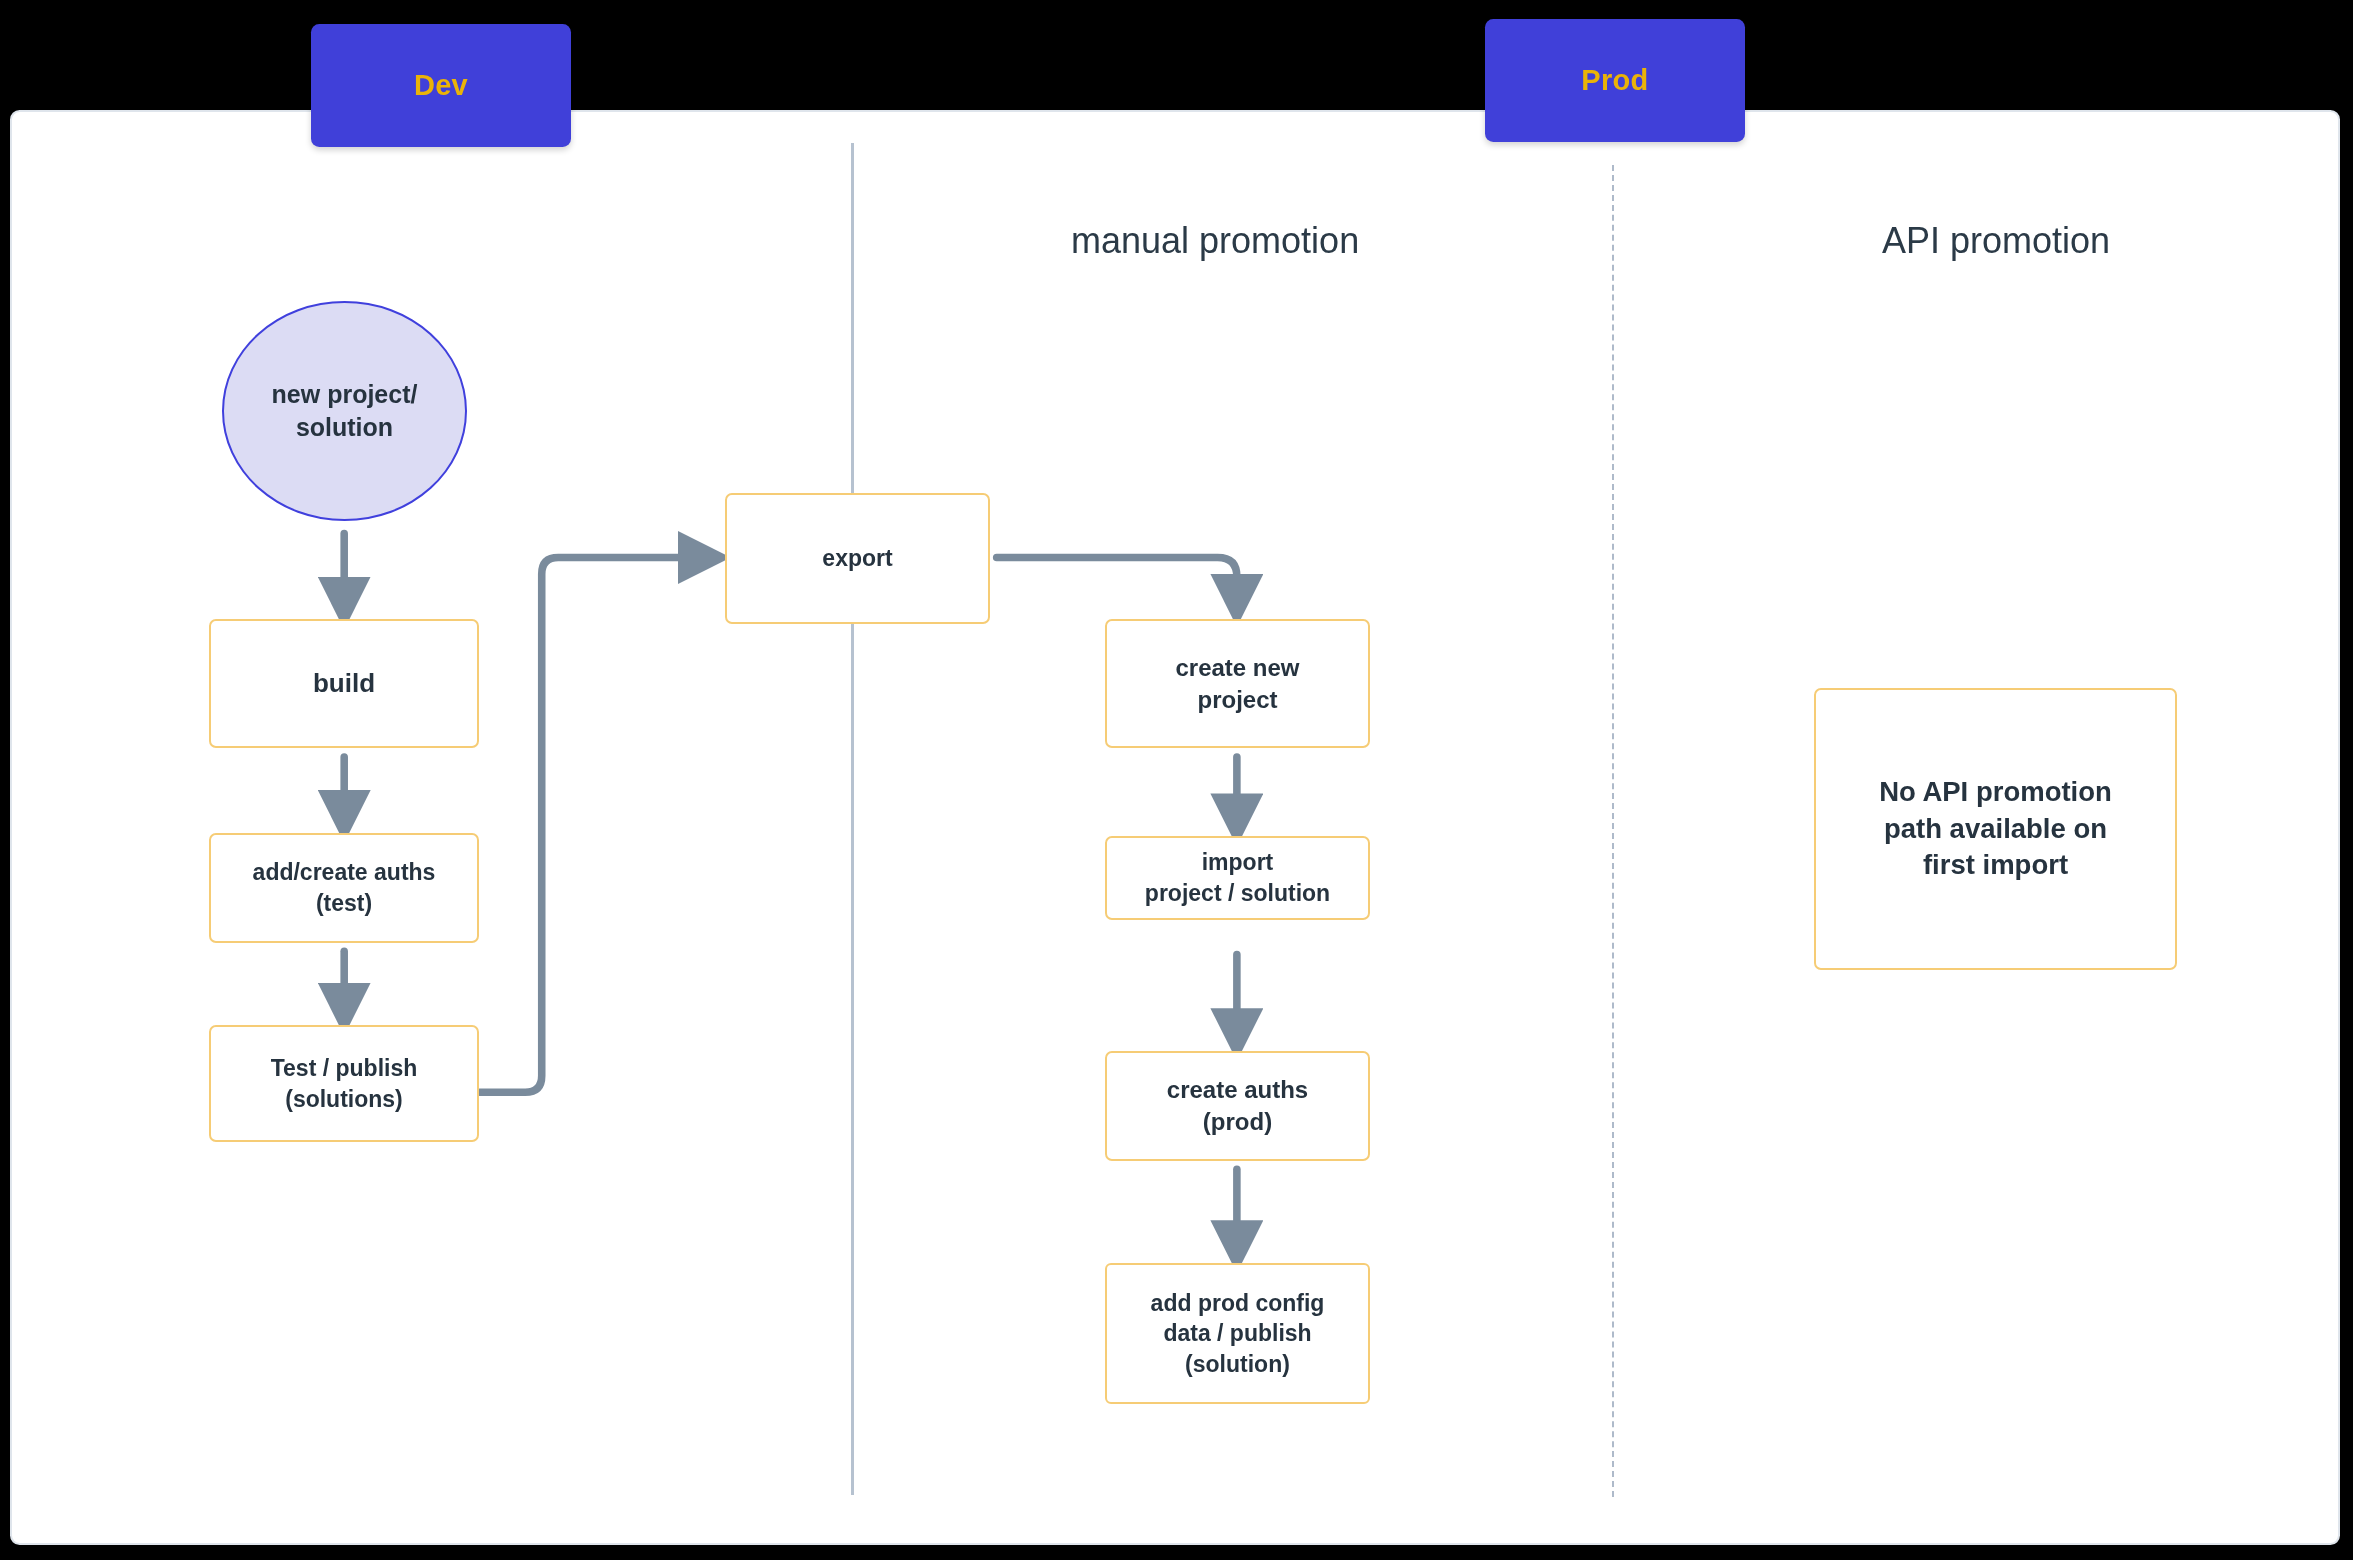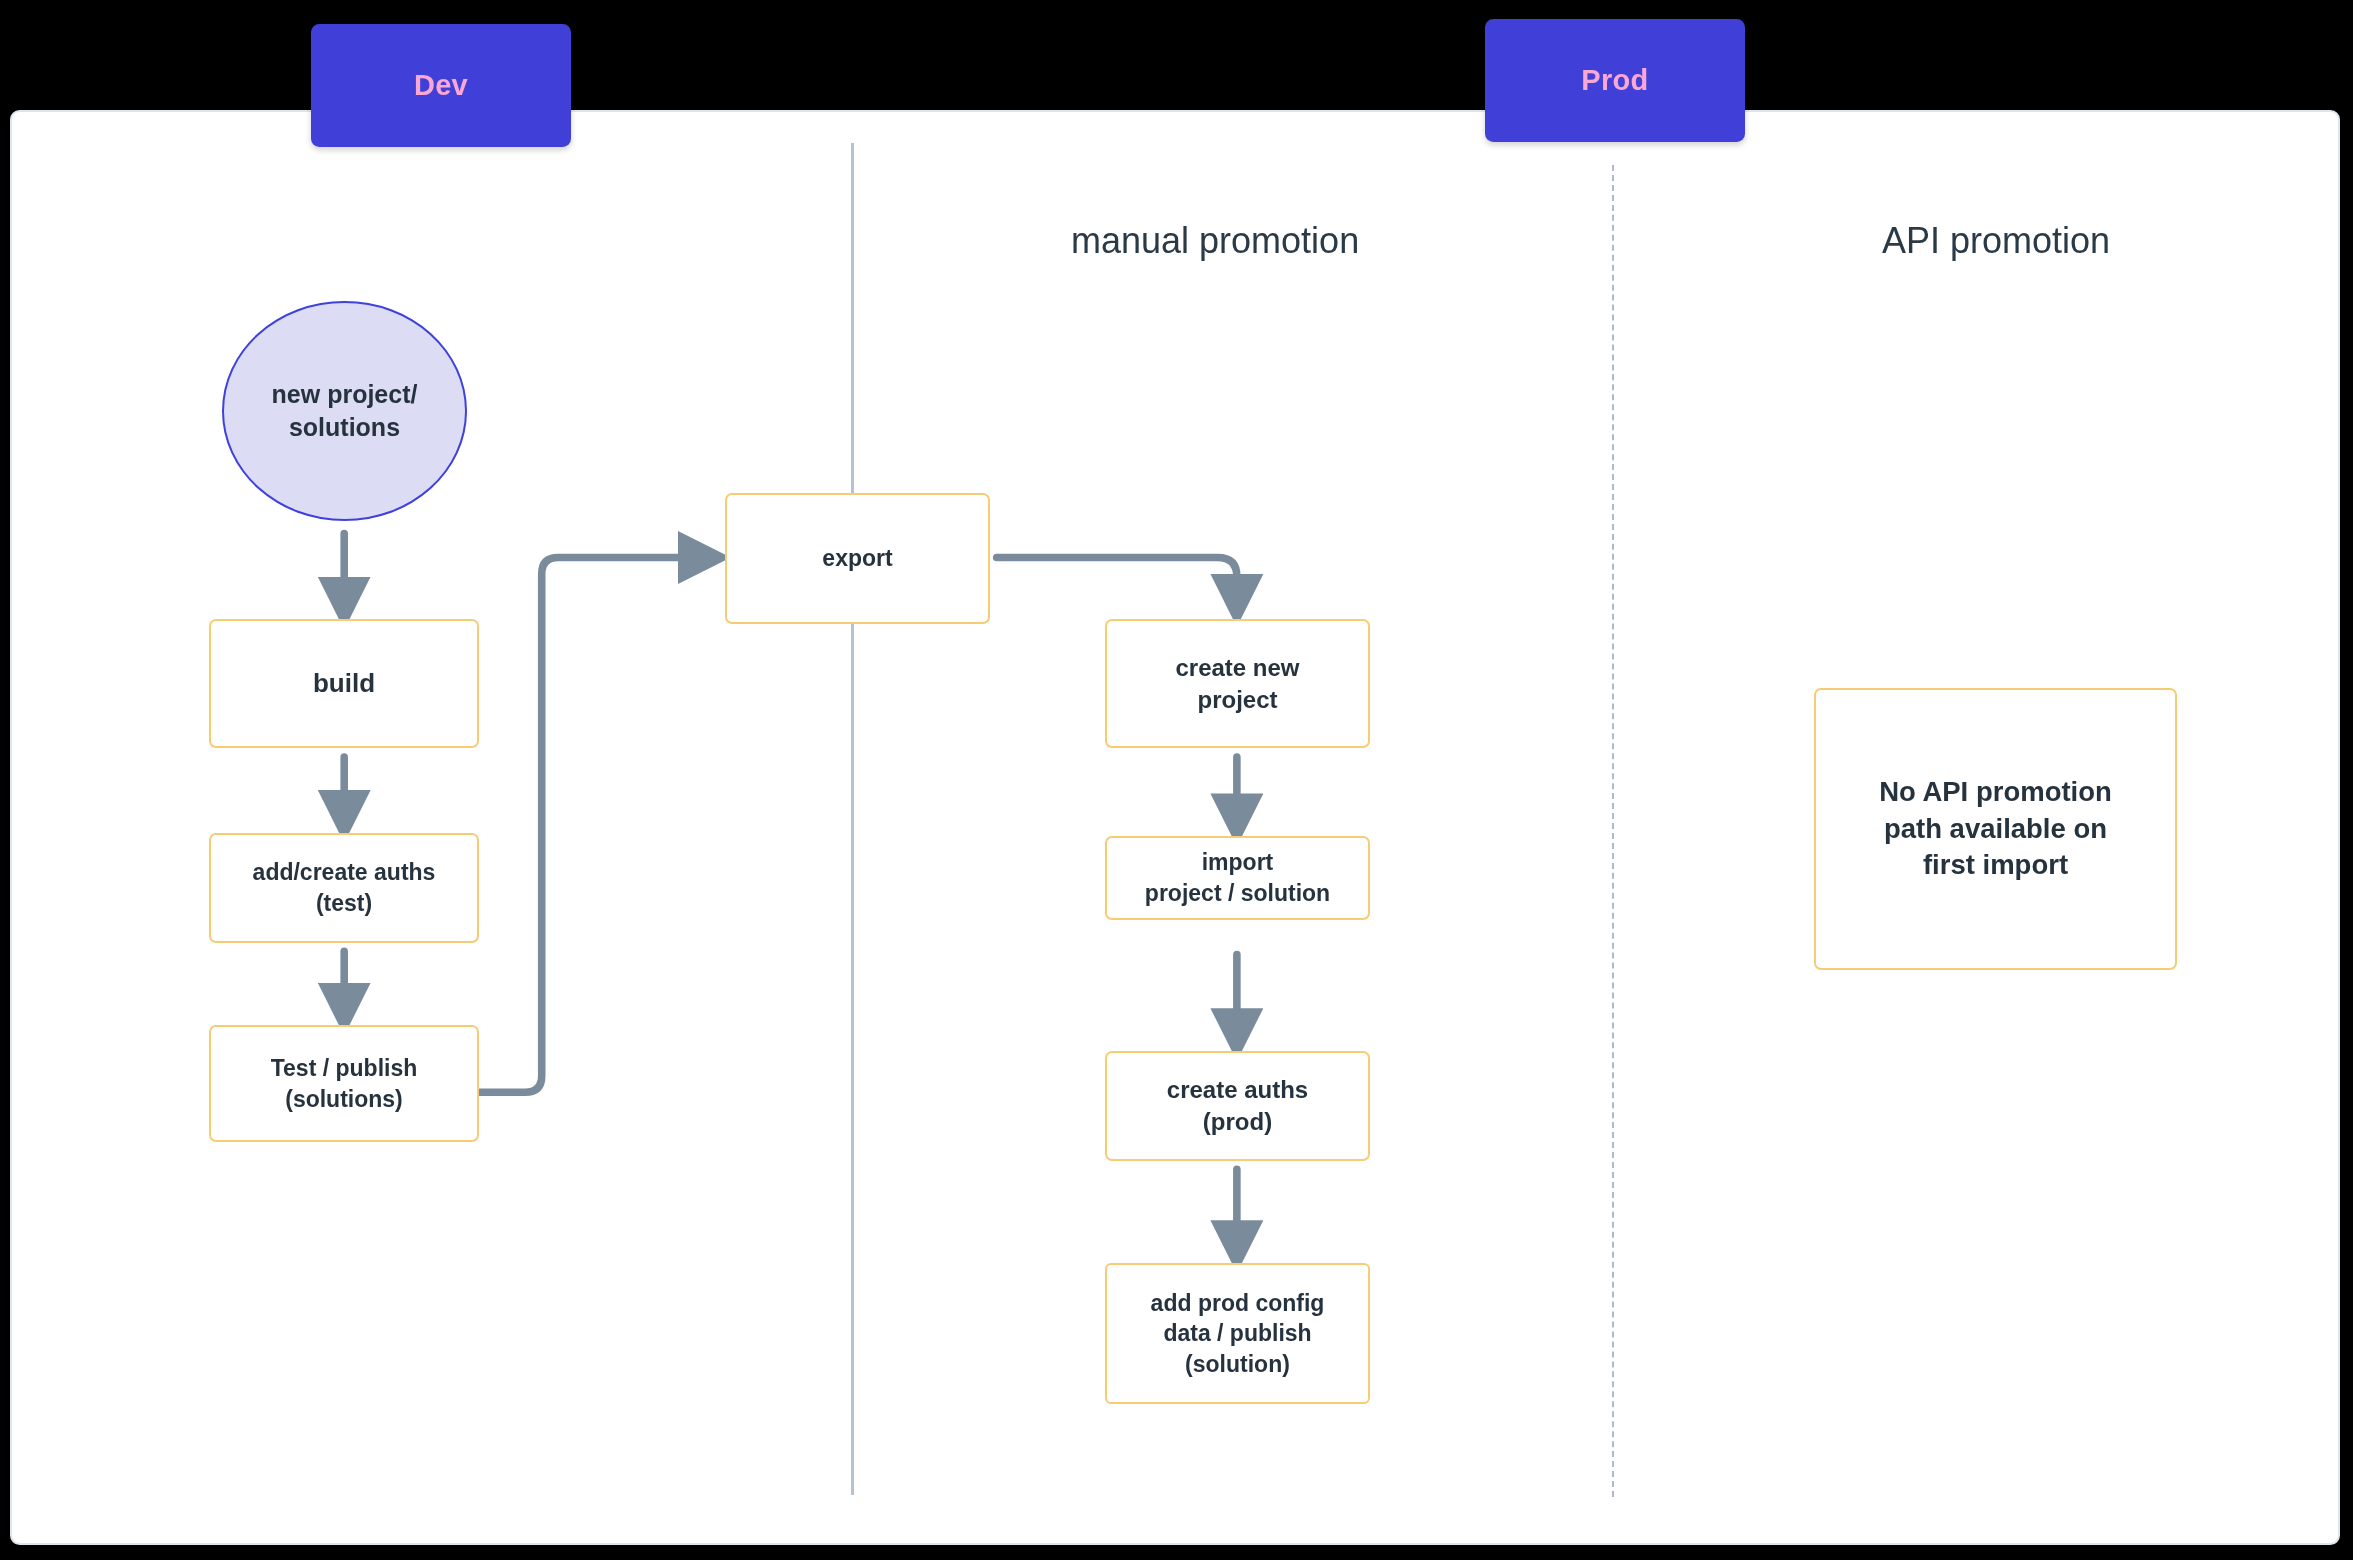--- a/index.html
+++ b/index.html
@@ -28,21 +28,21 @@
     height: 1435px;
     background: #ffffff;
     border: 2.1px solid #dfe5ec;
     border-radius: 9.6px;
     box-sizing: border-box;
   }
   
   .env-badge {
     position: absolute;
     background: #4040d9;
-    color: #f9a8d4;
+    color: #eab308;
     border-radius: 8.3px;
     display: flex;
     align-items: center;
     justify-content: center;
     font-weight: bold;
     font-size: 29px;
     letter-spacing: 0.3px;
     box-shadow: 0 2.8px 6.9px rgba(0,0,0,0.18);
     z-index: 30;
   }
@@ -170,21 +170,21 @@
   </div>
   <div class="env-badge" id="badge-prod">
     <span>Prod</span>
   </div>
 
   <div class="lane-heading" id="heading-manual">manual promotion</div>
   <div class="lane-heading" id="heading-api">API promotion</div>
 
   <div class="node node-start" id="node-new-project">
     <span class="label">new project/
-solutions</span>
+solution</span>
   </div>
 
   <div class="node node-process" id="node-build">
     <span class="label">build</span>
   </div>
 
   <div class="node node-process" id="node-test-publish">
     <span class="label">Test / publish
 (solutions)</span>
   </div>

